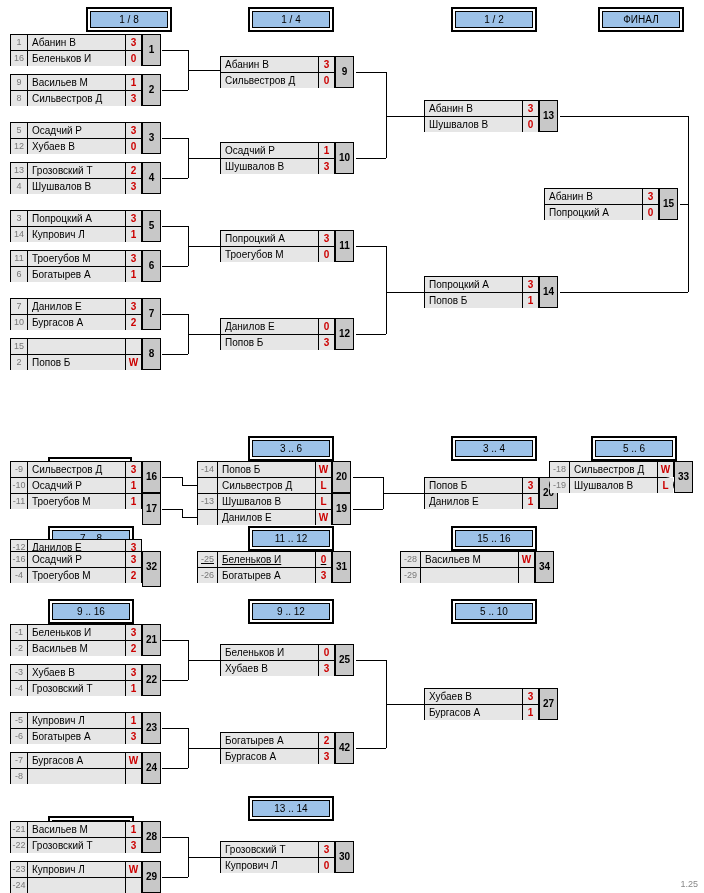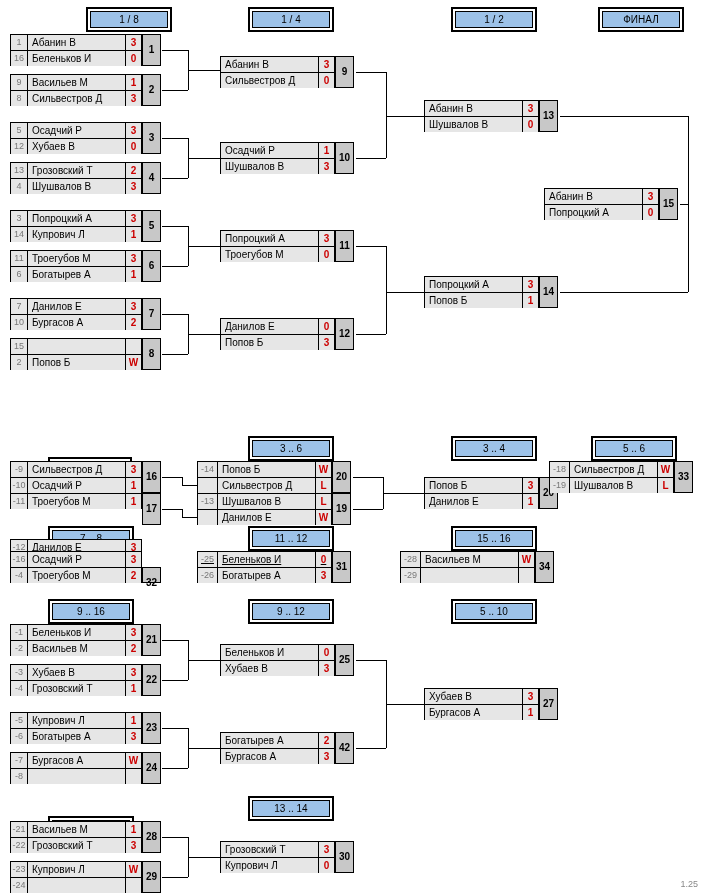--- a/index.html
+++ b/index.html
@@ -429,39 +429,39 @@
           <div class="score-cell">1</div>
         </div>
         <div class="match-id" style="left: 115px; top: 0px; height: 32px; line-height: 30px;">20</div>
       </div>
       <div class="match" style="left: 549px; top: 461px;">
         <div class="row" style="width: 123px;">
           <div class="seed-cell" style="width: 20px;">-18</div>
           <div class="name-cell" style="width: 88px;">Сильвестров Д</div>
           <div class="score-cell">W</div>
         </div>
-        <div class="row" style="width: 123px;">
+        <div class="row" style="width: 123px; border-radius: 8px;">
           <div class="seed-cell" style="width: 20px;">-19</div>
           <div class="name-cell" style="width: 88px;">Шушвалов В</div>
           <div class="score-cell">L</div>
         </div>
         <div class="match-id" style="left: 125px; top: 0px; height: 32px; line-height: 30px;">33</div>
       </div>
       <div class="match" style="left: 10px; top: 551px;">
         <div class="row" style="width: 130px;">
           <div class="seed-cell" style="width: 17px;">-16</div>
           <div class="name-cell" style="width: 98px;">Осадчий Р</div>
           <div class="score-cell">3</div>
         </div>
         <div class="row" style="width: 130px;">
           <div class="seed-cell" style="width: 17px;">-4</div>
           <div class="name-cell" style="width: 98px;">Троегубов М</div>
           <div class="score-cell">2</div>
         </div>
-        <div class="match-id" style="left: 132px; top: 0px; height: 16px; line-height: 30px; margin-top: 16px;">32</div>
+        <div class="match-id" style="left: 132px; top: 0px; height: 36px; line-height: 30px;">32</div>
       </div>
       <div class="match" style="left: 197px; top: 551px;">
         <div class="row" style="width: 133px; text-decoration: underline;">
           <div class="seed-cell" style="width: 20px;">-25</div>
           <div class="name-cell" style="width: 98px;">Беленьков И</div>
           <div class="score-cell">0</div>
         </div>
         <div class="row" style="width: 133px;">
           <div class="seed-cell" style="width: 20px;">-26</div>
           <div class="name-cell" style="width: 98px;">Богатырев А</div>

